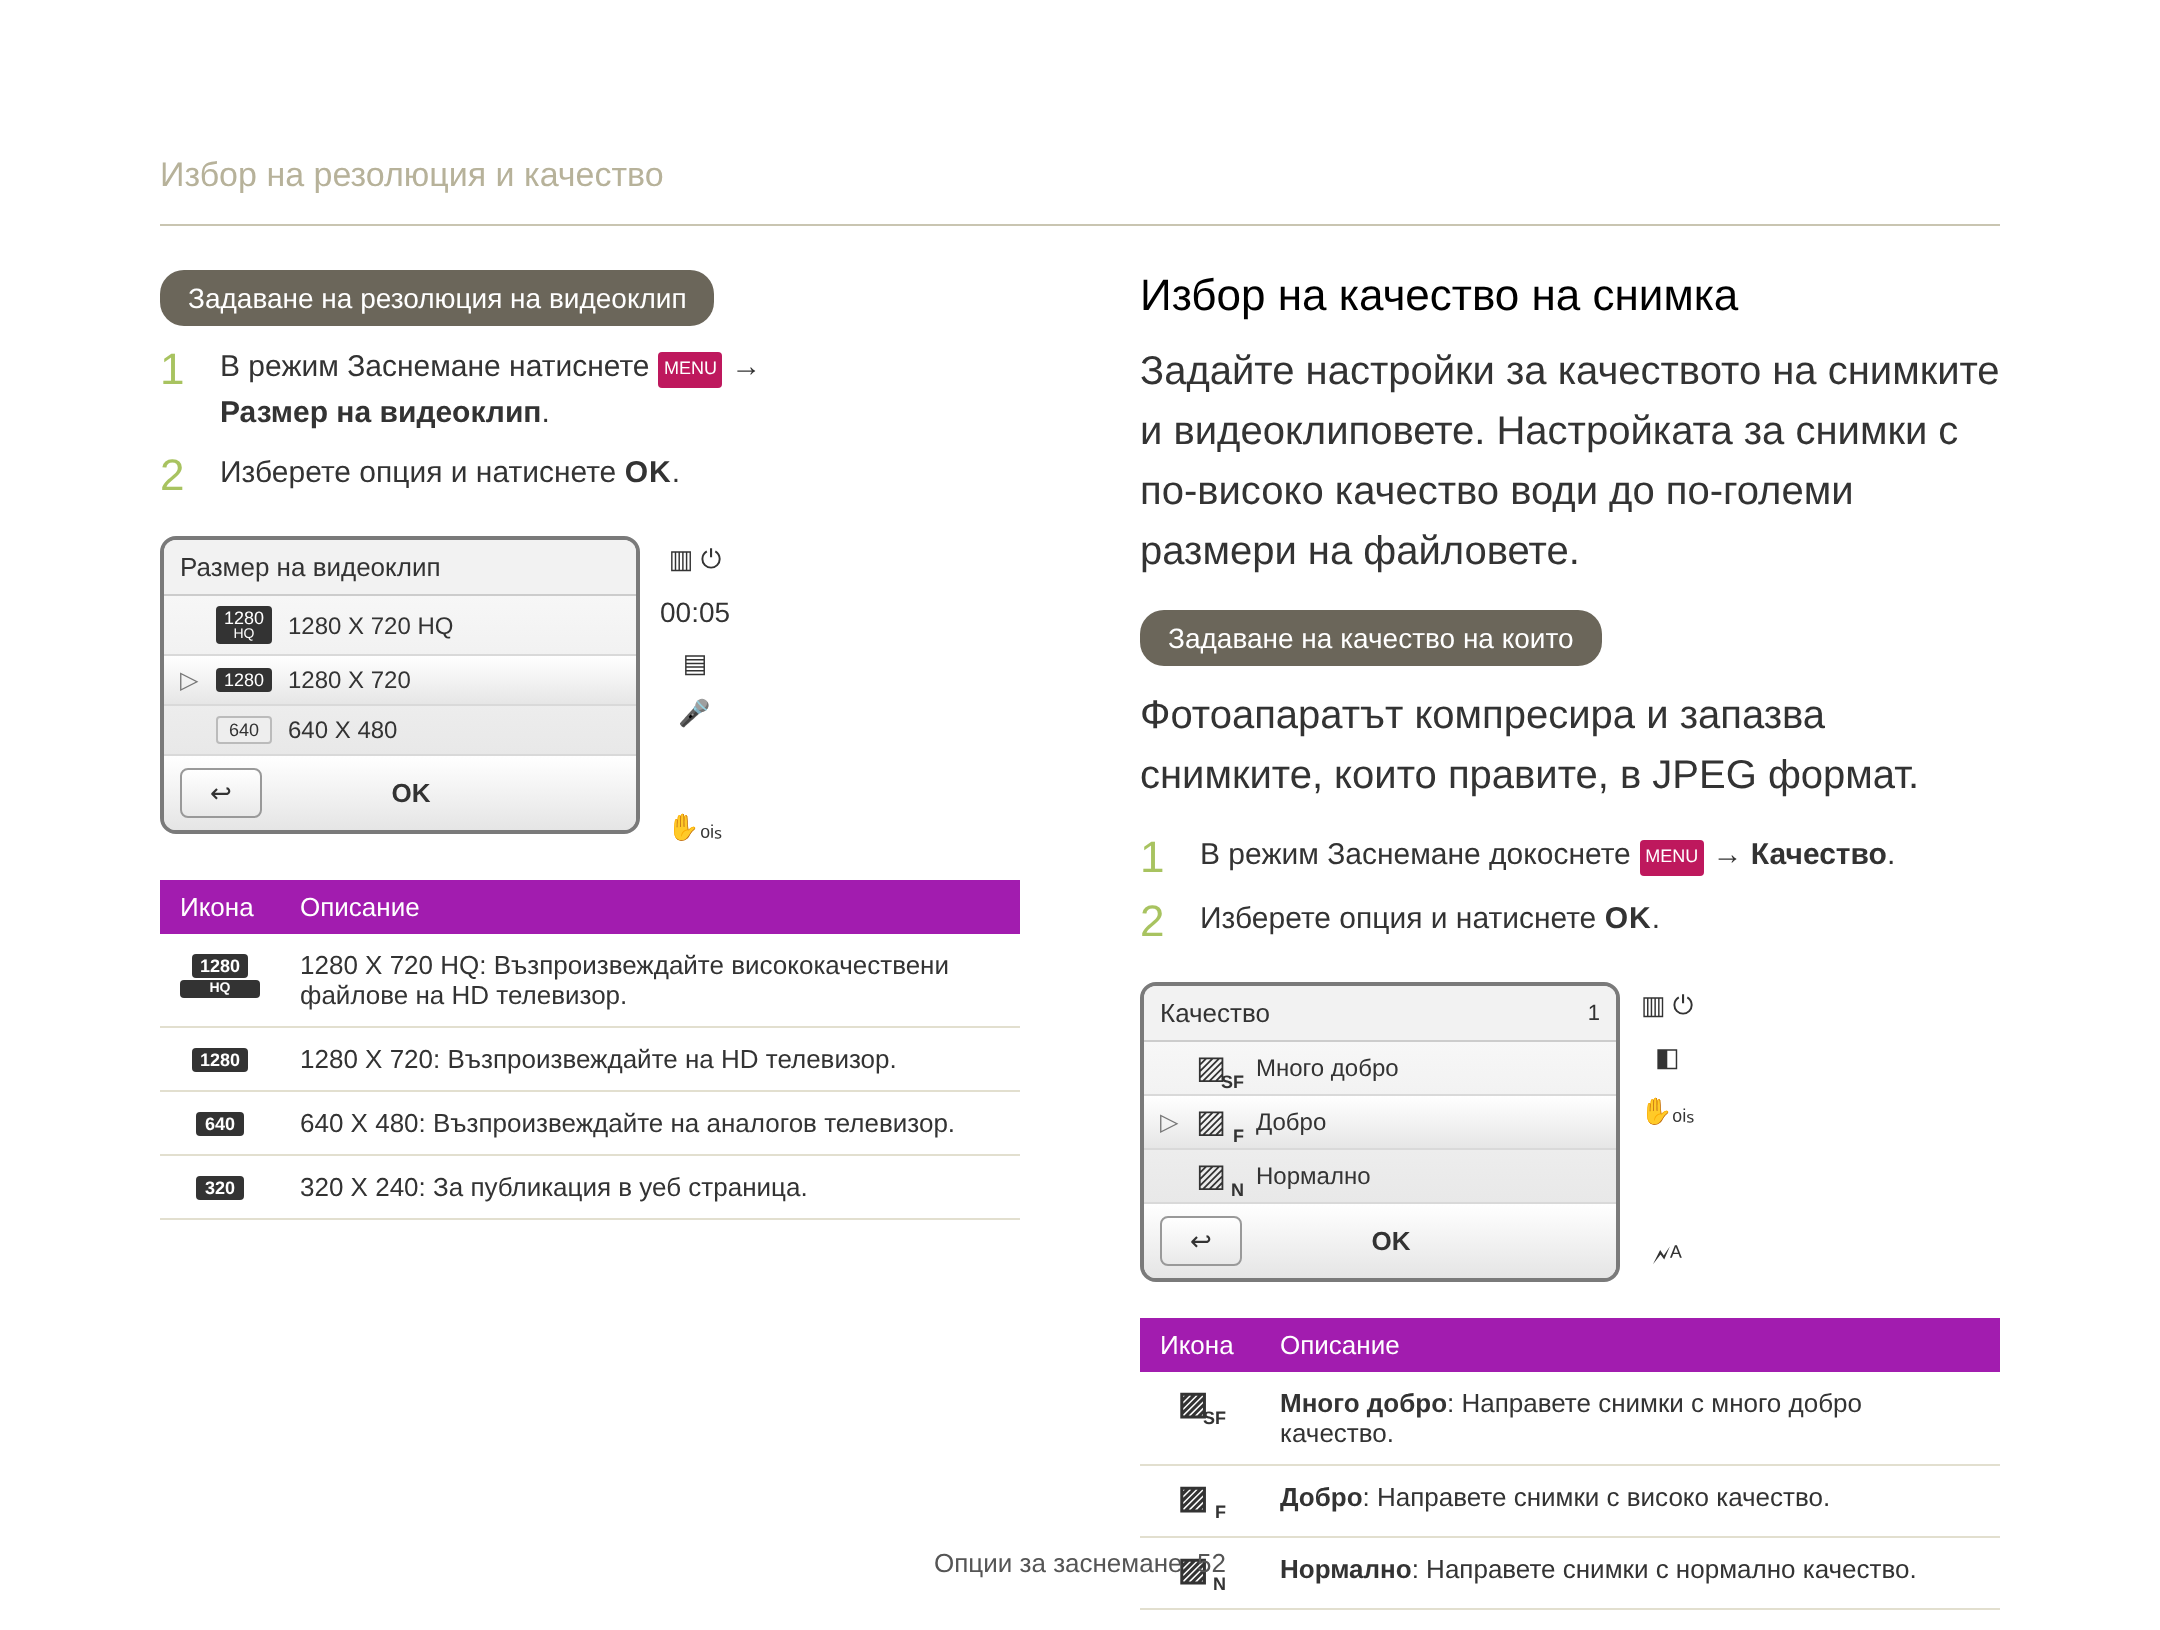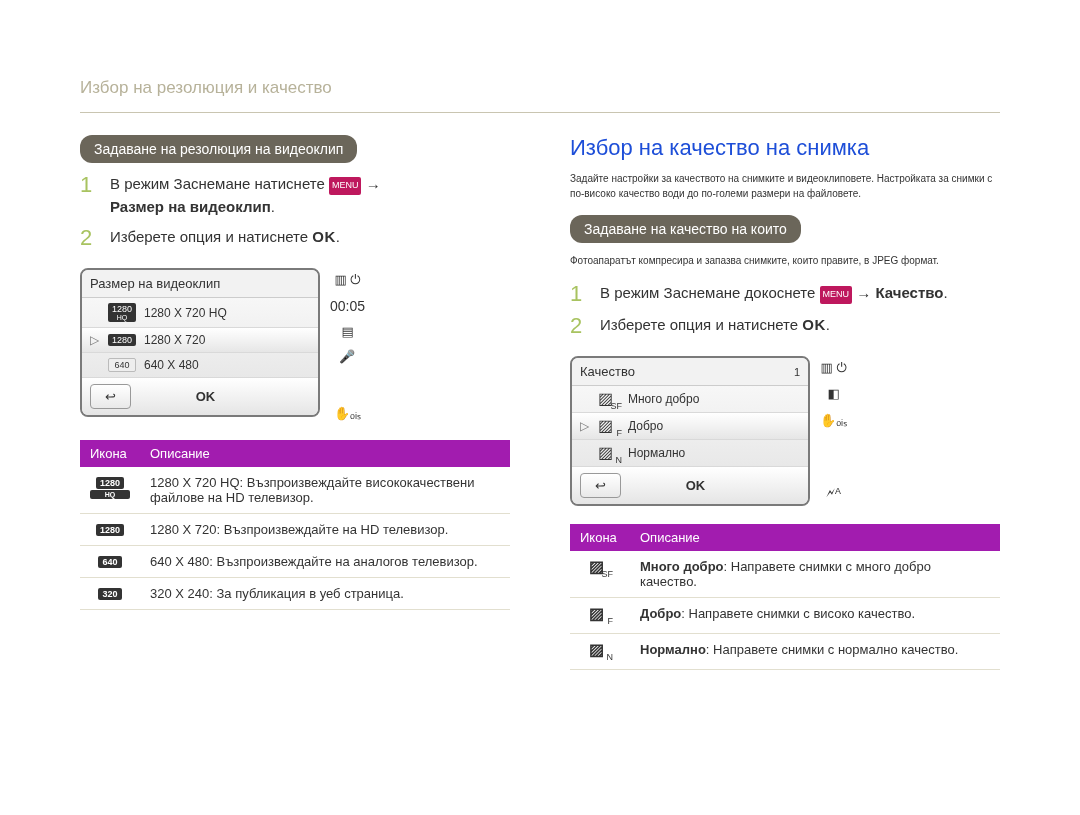--- a/index.html
+++ b/index.html
@@ -39,26 +39,26 @@
 
   
   .tbl { width: 100%; border-collapse: collapse; font-size: 13px; }
   .tbl th { background: #a21caf; color:#fff; text-align:left; font-weight:normal; padding:6px 10px; }
   .tbl td { padding:8px 10px; border-bottom:1px solid #e2dfcf; vertical-align:top; }
   .tbl td.icon { text-align:center; font-weight:bold; font-size:12px; width:60px; }
   .mini-tag { display:inline-block; background:#333;color:#fff;font-size:9px;padding:1px 4px;border-radius:2px; }
   .mini-tag.sub { font-size:7px; display:block; margin-top:1px; }
 
   
-  .h2 { color:#1d4ed8; font-size:22px; font-weight:normal; margin-bottom:10px; }
-  .para { font-size:10px; line-height:1.5; margin-bottom:14px; }
+  .h2 { color:#000000; font-size:22px; font-weight:normal; margin-bottom:10px; }
+  .para { font-size:20px; line-height:1.5; margin-bottom:14px; }
 
   .q-icon { display:inline-block;width:22px;height:16px;position:relative; }
   .q-icon::before { content:"▨"; font-size:16px; position:absolute; left:0; top:-2px; }
-  .q-icon .sub { position:absolute; right:-2px; bottom:-4px; font-size:9px; font-weight:normal;margin-top:16px; }
+  .q-icon .sub { position:absolute; right:-2px; bottom:-4px; font-size:9px; font-weight:bold;margin-top:16px; }
 
   .footer { position:absolute; bottom:26px; left:0; width:100%; text-align:center; font-size:13px; color:#555; }
 </style>
 </head>
 <body>
 
 <div class="page">
   <div class="breadcrumb">Избор на резолюция и качество</div>
   <hr class="hr-top">
 
@@ -236,13 +236,16 @@
         </tr>
         <tr>
           <td class="icon"><span class="q-icon"><span class="sub">N</span></span></td>
           <td><span class="bold">Нормално</span><span>: Направете снимки с нормално качество.</span></td>
         </tr>
       </tbody>
         </table>
     </div>
   </div>
 
+  <div class="footer">
+    <span>Опции за заснемане</span>&nbsp;&nbsp;<span>52</span>
+  </div>
 </div>
 
 </body></html>

